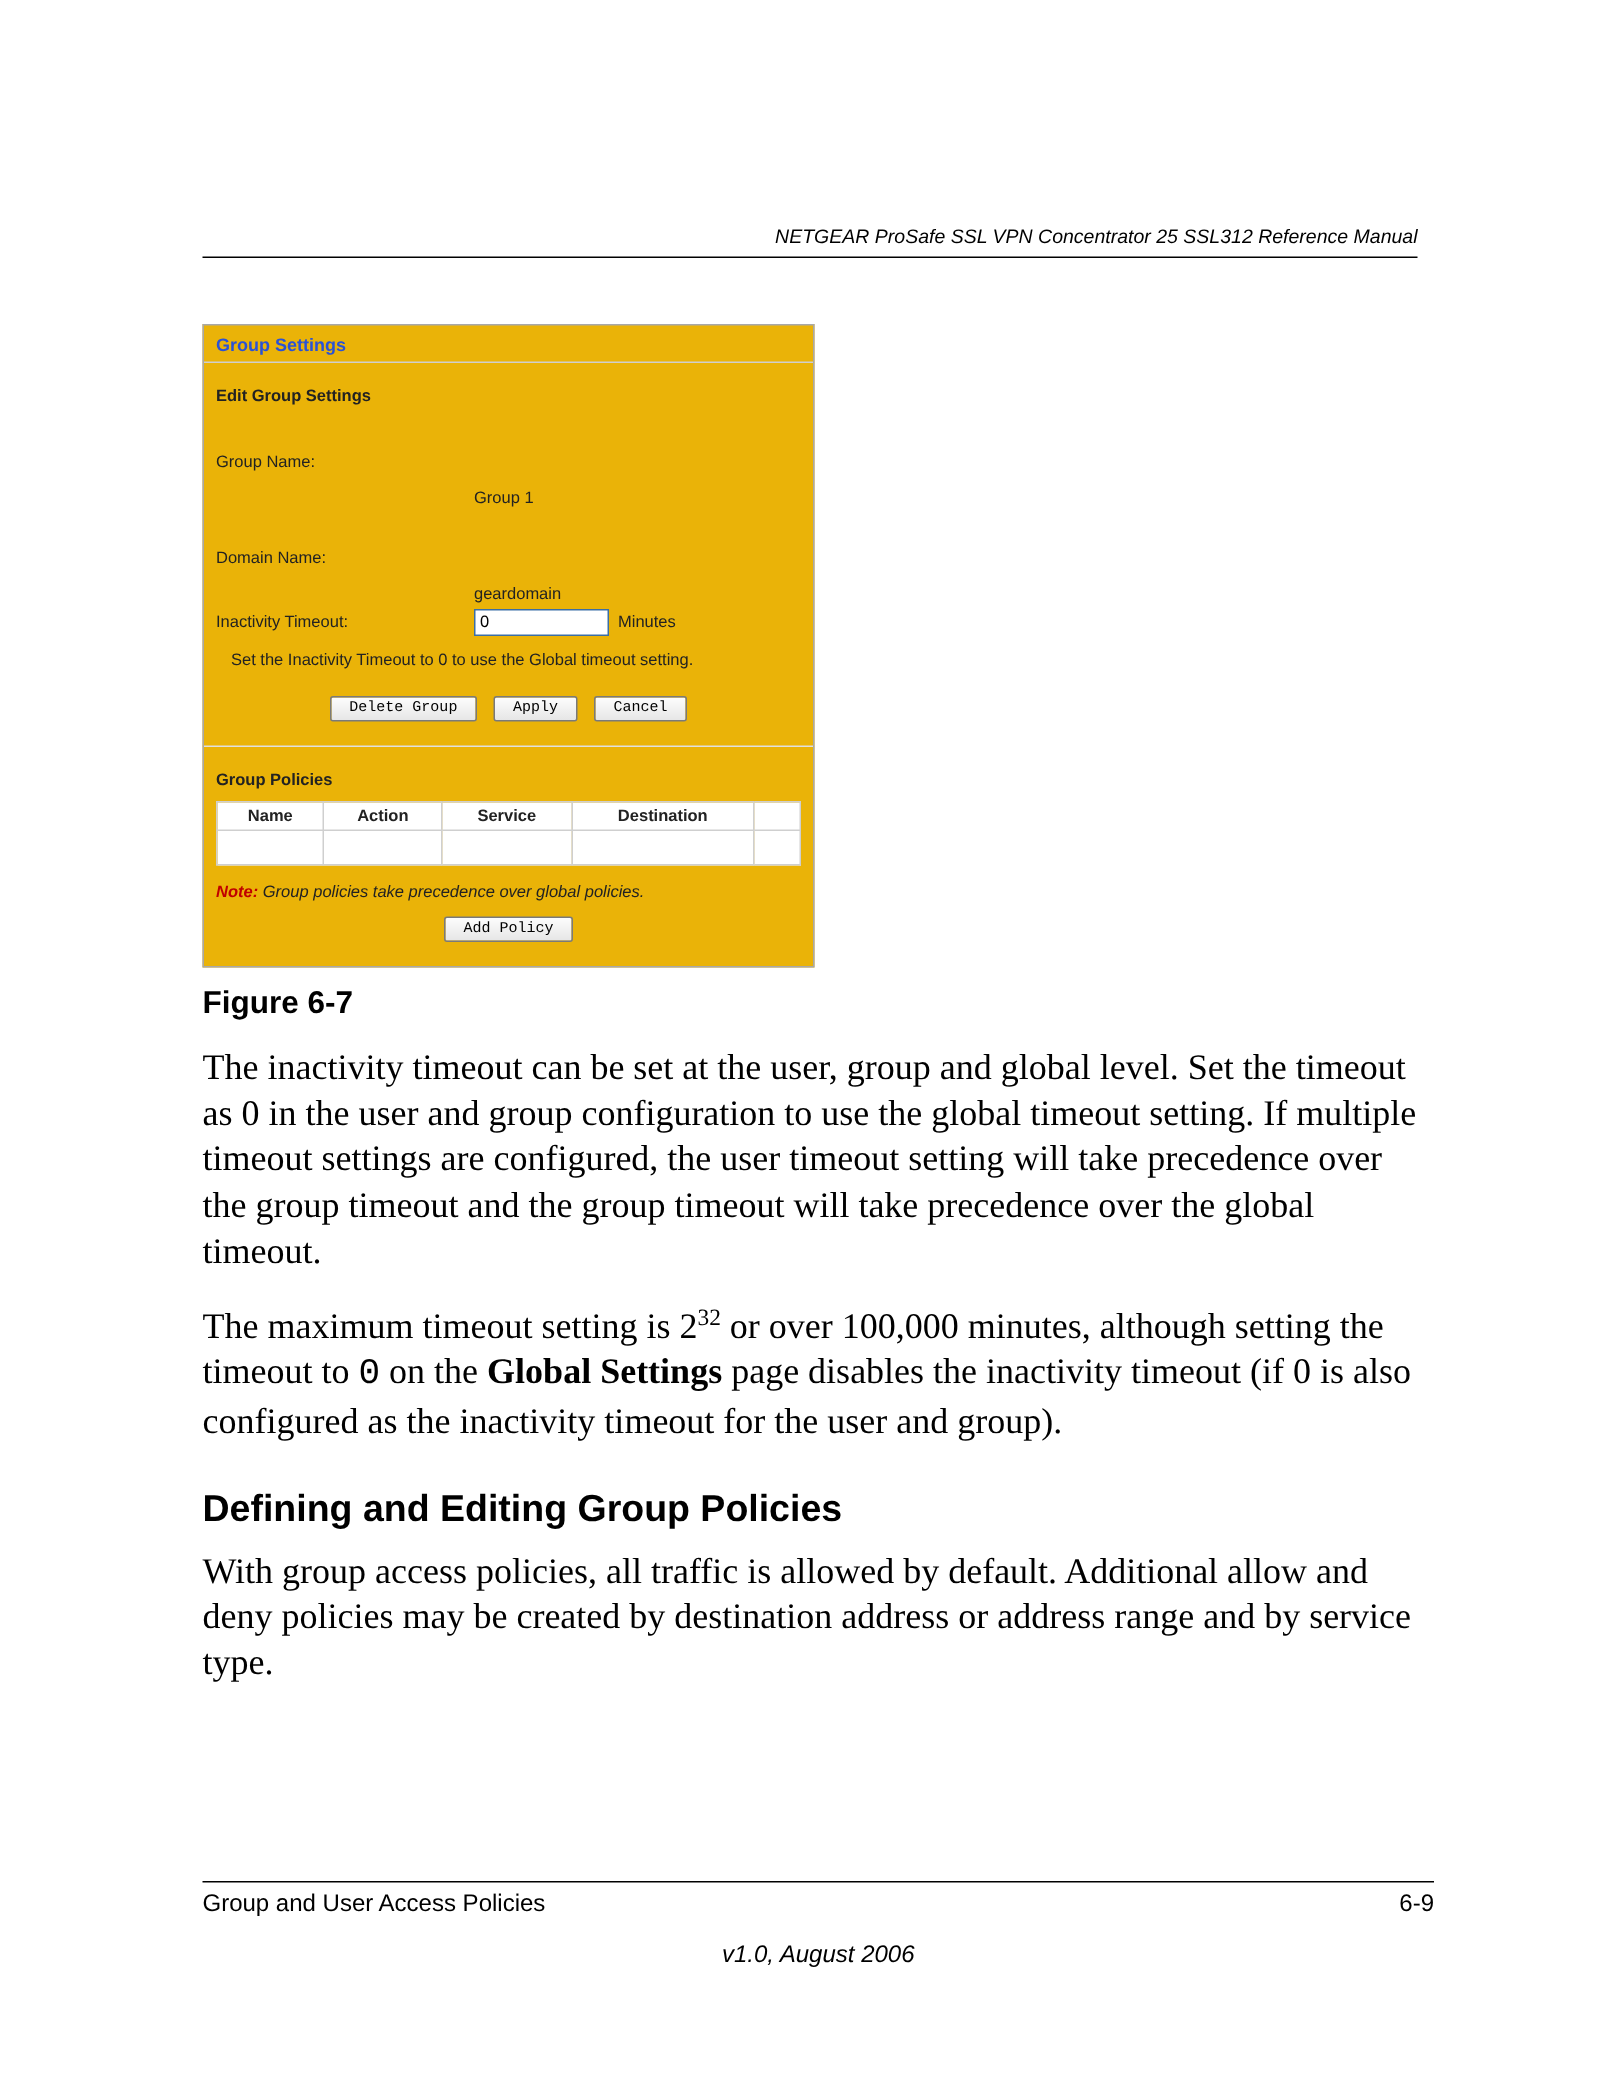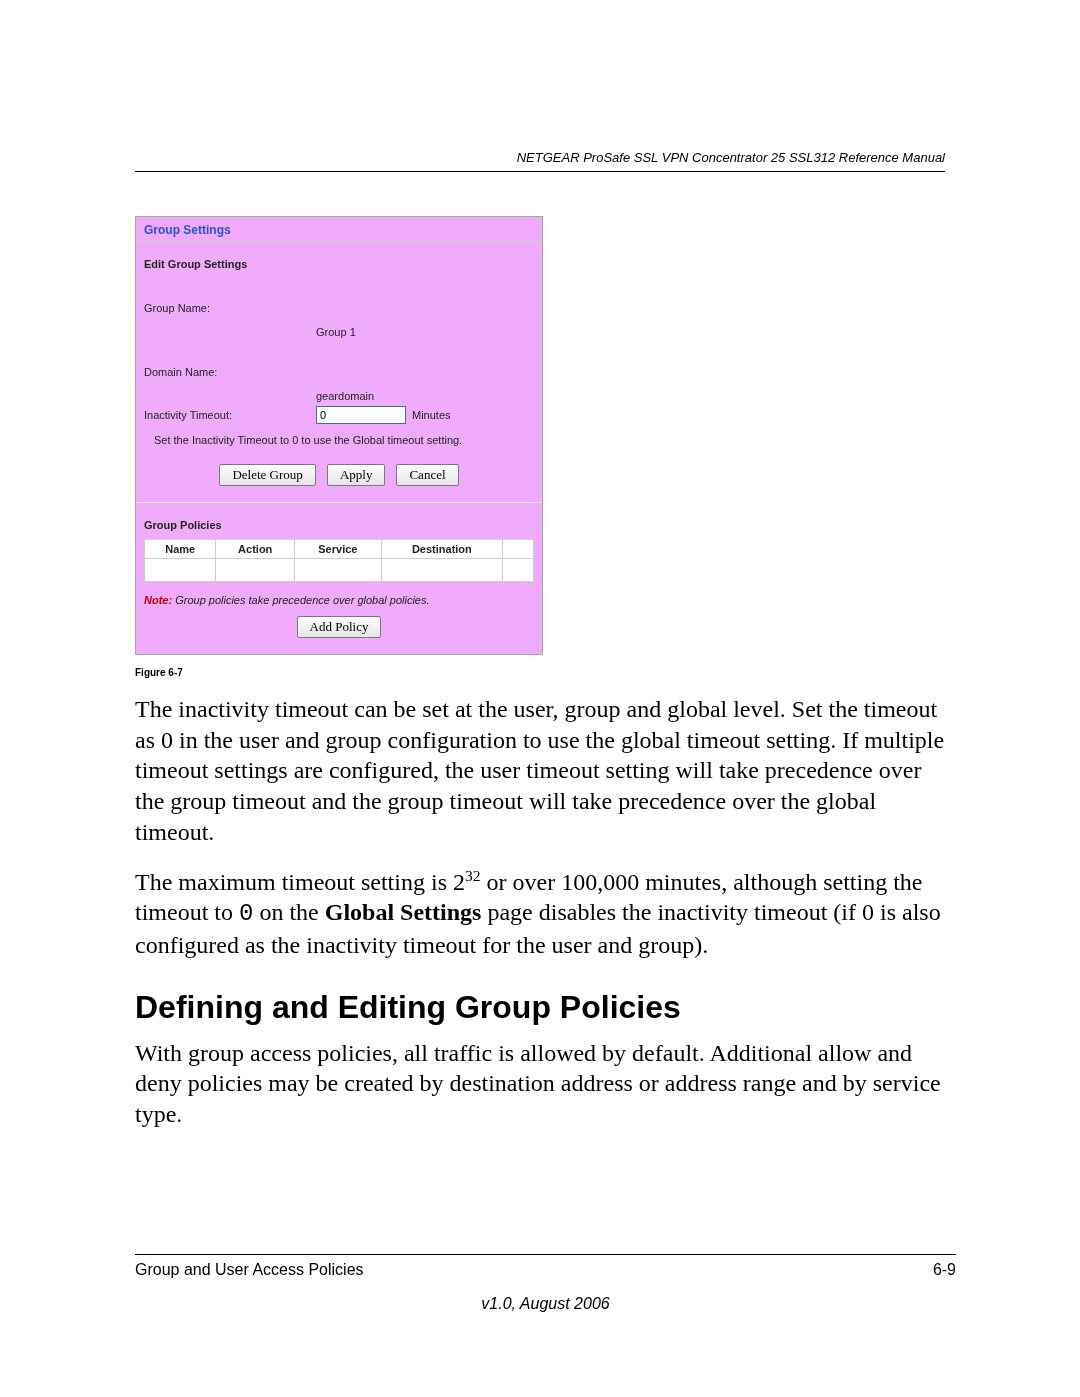--- a/index.html
+++ b/index.html
@@ -20,21 +20,21 @@
     font-family: Arial, Helvetica, sans-serif;
     font-size: 13px;
     text-align: right;
     border-bottom: 1.5px solid #000;
     padding-bottom: 6px;
     margin-bottom: 44px;
   }
   .figure-panel {
     width: 406px;
     border: 1px solid #a8a8a8;
-    background: #f0abfc;
+    background: #eab308;
     font-family: Arial, Helvetica, sans-serif;
     font-size: 11px;
     color: #222;
     margin-bottom: 12px;
   }
   .panel-title {
     color: #2a52d6;
     font-weight: bold;
     font-size: 12px;
     padding: 6px 8px 4px 8px;
@@ -81,22 +81,22 @@
     margin: 10px 0 18px 10px;
   }
   .btn-row {
     text-align: center;
     margin: 8px 0 6px 0;
   }
   .ui-btn {
     display: inline-block;
     border: 1px solid #7a7a7a;
     background: linear-gradient(#fdfdfd,#e6e6e6);
-    font-family: Liberation Serif, serif;
-    font-size: 13px;
+    font-family: Liberation Mono, monospace;
+    font-size: 10px;
     padding: 2px 12px;
     margin: 0 4px;
     border-radius: 2px;
     cursor: pointer;
   }
   .tbl {
     width: 100%;
     border-collapse: collapse;
     font-size: 11px;
     margin-top: 4px;
@@ -118,36 +118,36 @@
     color: #c00000;
     font-weight: bold;
     font-style: italic;
   }
   .note-text {
     font-style: italic;
   }
   .fig-caption {
     font-family: Arial, Helvetica, sans-serif;
     font-weight: bold;
-    font-size: 10px;
+    font-size: 21px;
     margin: 10px 0 16px 0;
   }
   .body-para {
     font-size: 24px;
     line-height: 1.28;
     margin: 0 0 18px 0;
     text-align: left;
   }
   .mono-zero {
     font-family: "Courier New", monospace;
   }
   .h2 {
     font-family: Arial, Helvetica, sans-serif;
     font-weight: bold;
-    font-size: 32px;
+    font-size: 25px;
     margin: 28px 0 12px 0;
   }
   .footer {
     position: absolute;
     left: 135px;
     right: 124px;
     bottom: 84px;
     font-family: Arial, Helvetica, sans-serif;
     font-size: 16px;
   }

